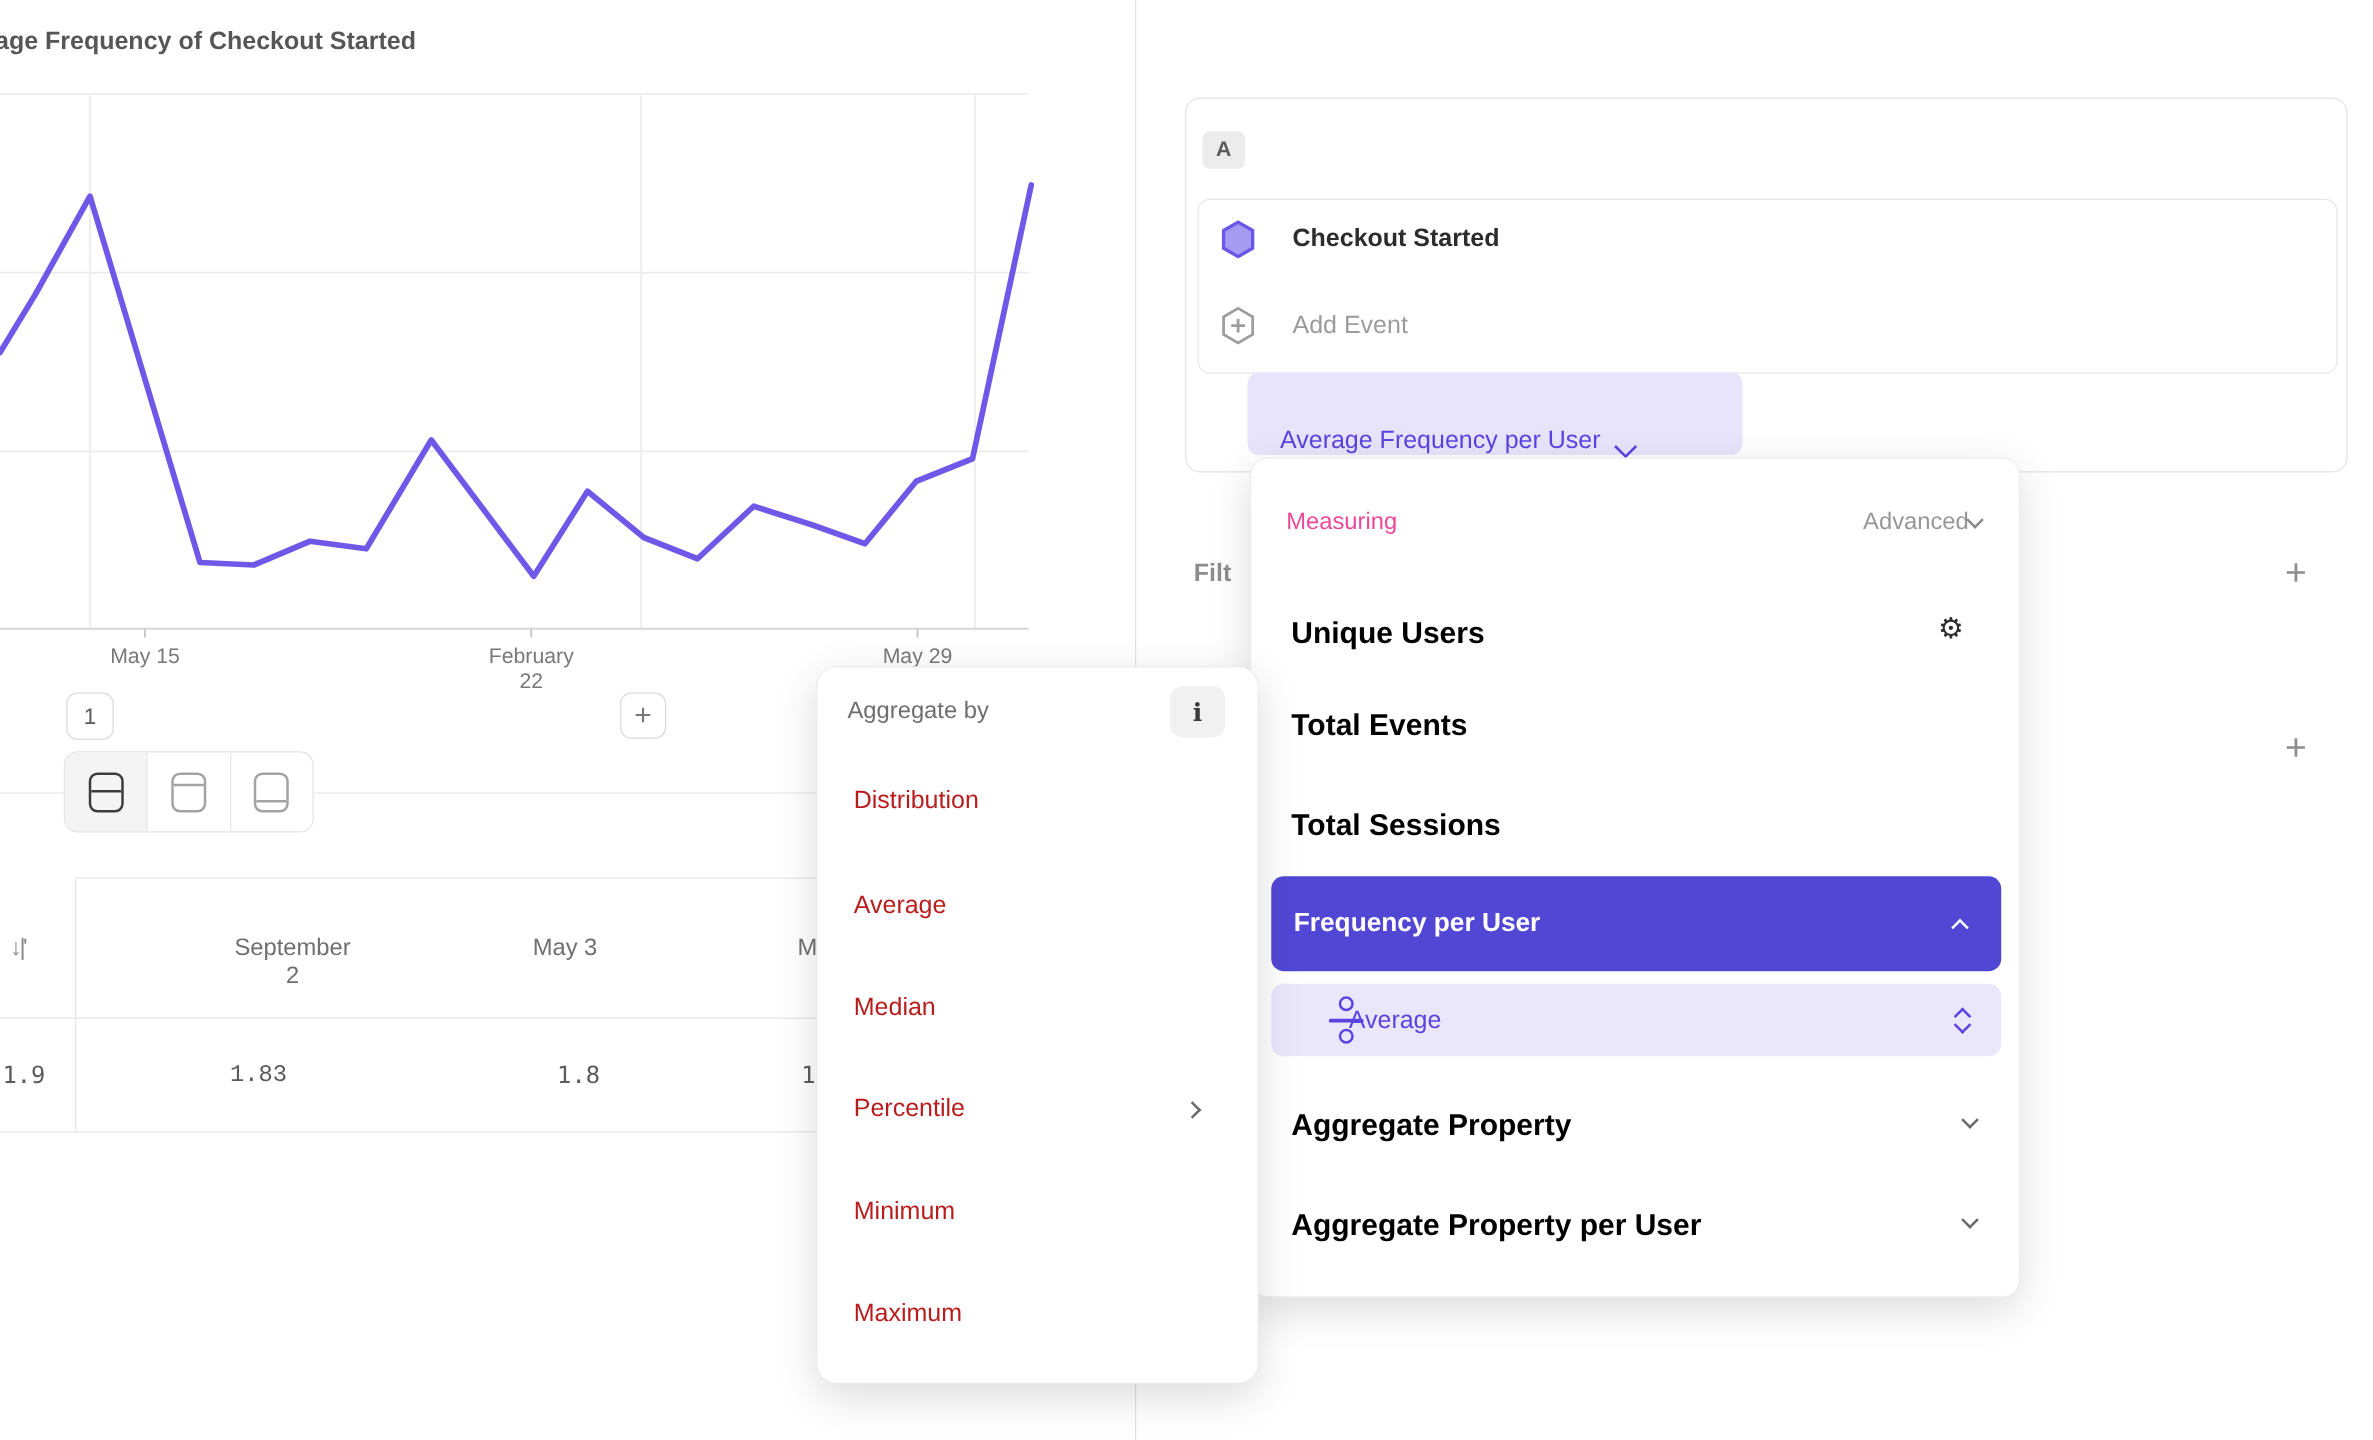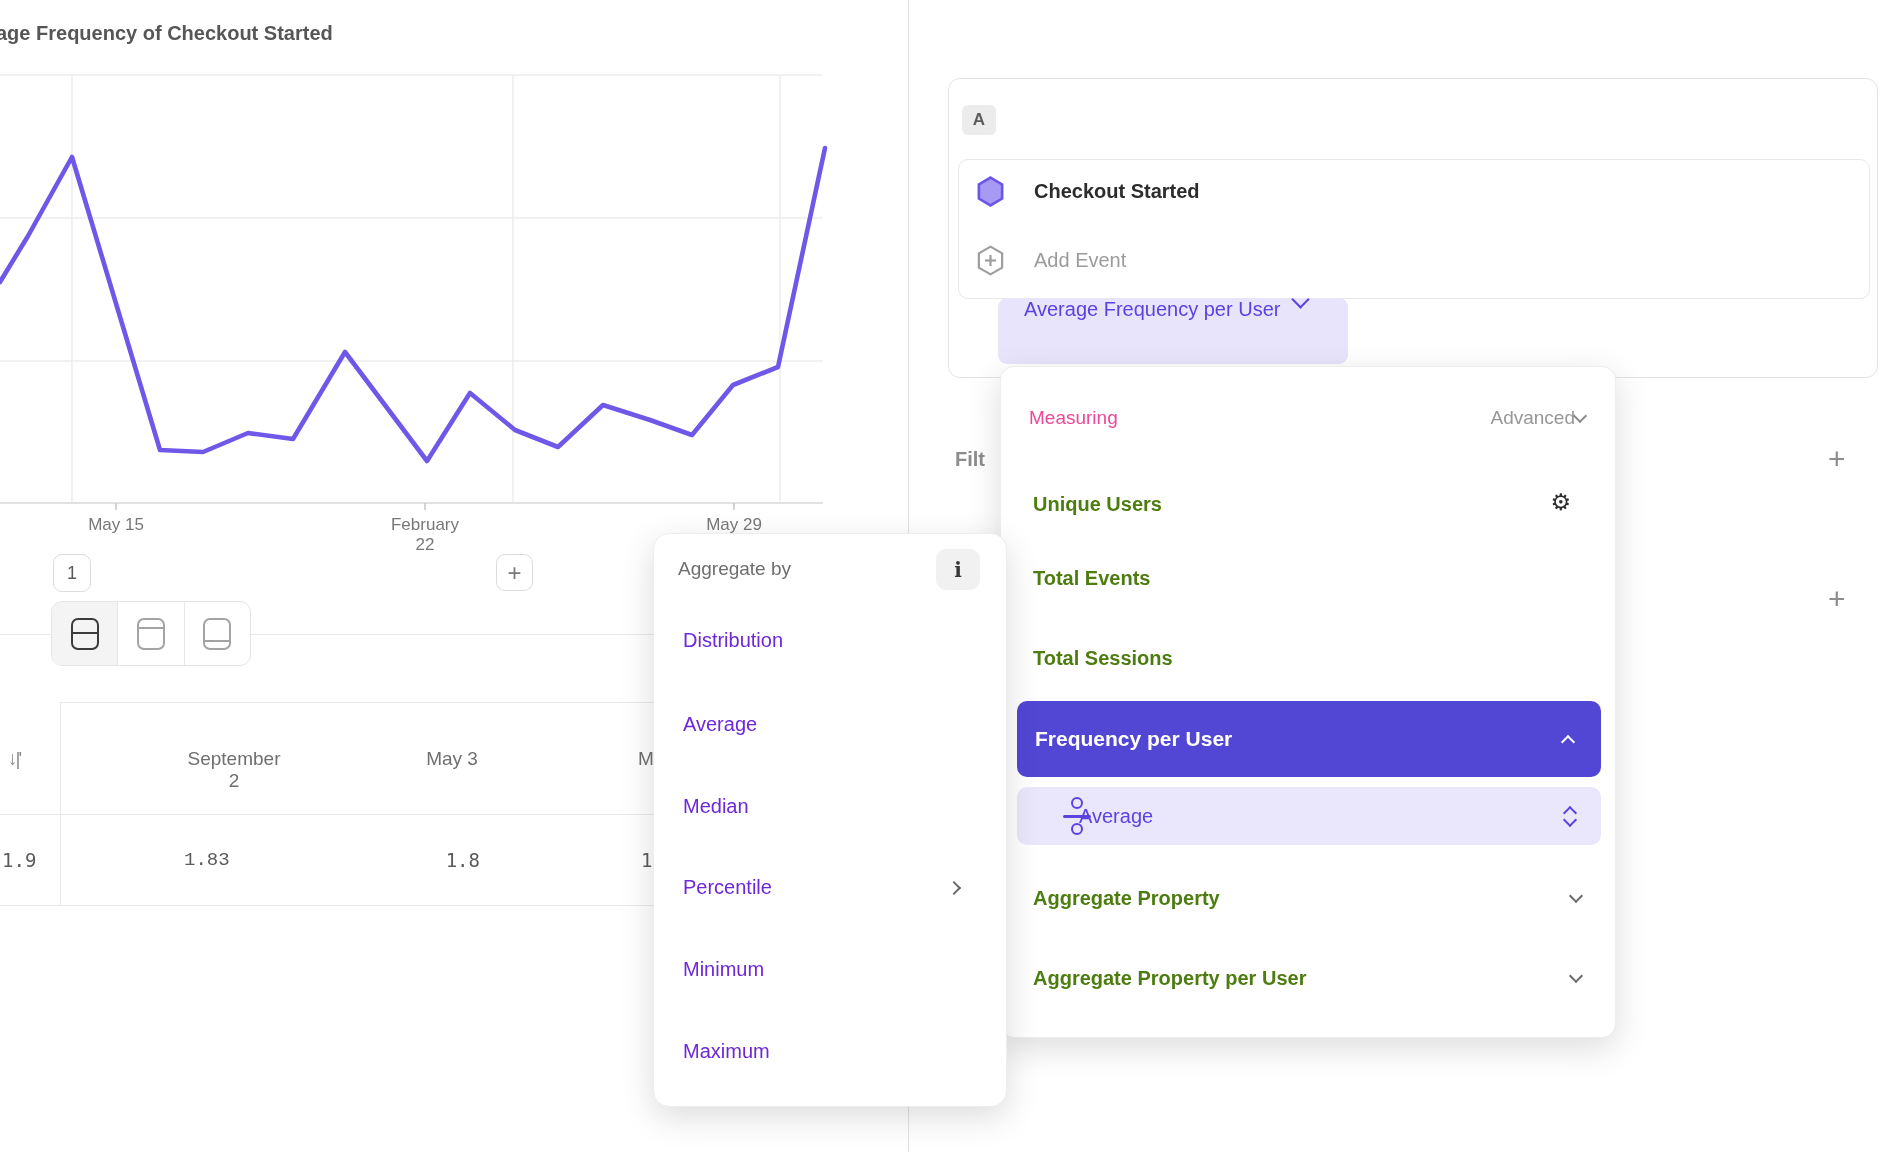--- a/index.html
+++ b/index.html
@@ -29,30 +29,30 @@
   .divider{left:908px;top:0;width:1px;height:1152px;background:#e2e2e2;}
   .metrics-heading{left:953px;top:-24px;font-size:25px;font-weight:700;color:#333;}
   .card{box-sizing:border-box;background:#fff;border:1px solid #e3e3e3;border-radius:12px;}
   .a-badge{left:13px;top:26px;width:34px;height:30px;background:#ececec;border-radius:6px;
            display:flex;align-items:center;justify-content:center;font-size:17px;font-weight:700;color:#5c5c5c;}
   .metric-title{left:60px;top:104px;height:30px;line-height:30px;font-size:20px;color:#a3a3a3;white-space:nowrap;}
   .event-card{left:9px;top:80px;width:912px;height:140px;border:1px solid #e7e7e7;border-radius:10px;}
   .event-name{left:75px;top:20px;font-size:20px;font-weight:600;color:#2c2c2c;}
   .add-event{left:75px;top:89px;font-size:20px;color:#9b9b9b;}
   .hash{left:970px;top:320px;font-size:20px;font-weight:600;color:#4f4f4f;}
-  .measure-pill{left:998px;top:298px;width:350px;height:66px;background:#e8e4fc;border-radius:9px;
-                display:flex;align-items:flex-start;z-index:20;}
+  .measure-pill{left:998px;top:298px;width:396px;height:66px;background:#e8e4fc;border-radius:9px;
+                display:flex;align-items:flex-end;z-index:20;}
   .measure-pill span{margin-left:26px;font-size:20px;font-weight:500;color:#5a43e0;}
   
   .panel{box-sizing:border-box;background:#fff;border:1px solid #ededed;
          box-shadow:0 10px 34px rgba(0,0,0,.14);}
   .measuring-panel{left:1000px;top:366px;width:616px;height:672px;border-radius:14px;z-index:40;}
   .agg-panel{left:653px;top:533px;width:354px;height:574px;border-radius:16px;z-index:50;}
-  .menu-item{font-size:20px;font-weight:600;color:#4d7c0f;white-space:nowrap;}
-  .menu-item2{font-size:20px;font-weight:500;color:#6d28d9;white-space:nowrap;}
+  .menu-item{font-size:24px;font-weight:600;color:#000000;white-space:nowrap;}
+  .menu-item2{font-size:20px;font-weight:500;color:#b91c1c;white-space:nowrap;}
   .panel-header{font-size:19px;font-weight:500;color:#6e6e6e;}
   .freq-pill{left:16px;top:334px;width:584px;height:76px;background:#5247d5;border-radius:10px;
              display:flex;align-items:center;}
   .freq-pill span{margin-left:18px;font-size:21px;font-weight:600;color:#fff;}
   .avg-pill{left:16px;top:420px;width:584px;height:58px;background:#eae7fc;border-radius:10px;
             display:flex;align-items:center;}
   .avg-pill span{margin-left:28px;font-size:20px;font-weight:500;color:#5b43e0;}
   
   .chev{display:inline-block;width:11px;height:11px;border-right:2.4px solid #8a8a8a;border-bottom:2.4px solid #8a8a8a;}
   .chev.down{transform:rotate(45deg);}

